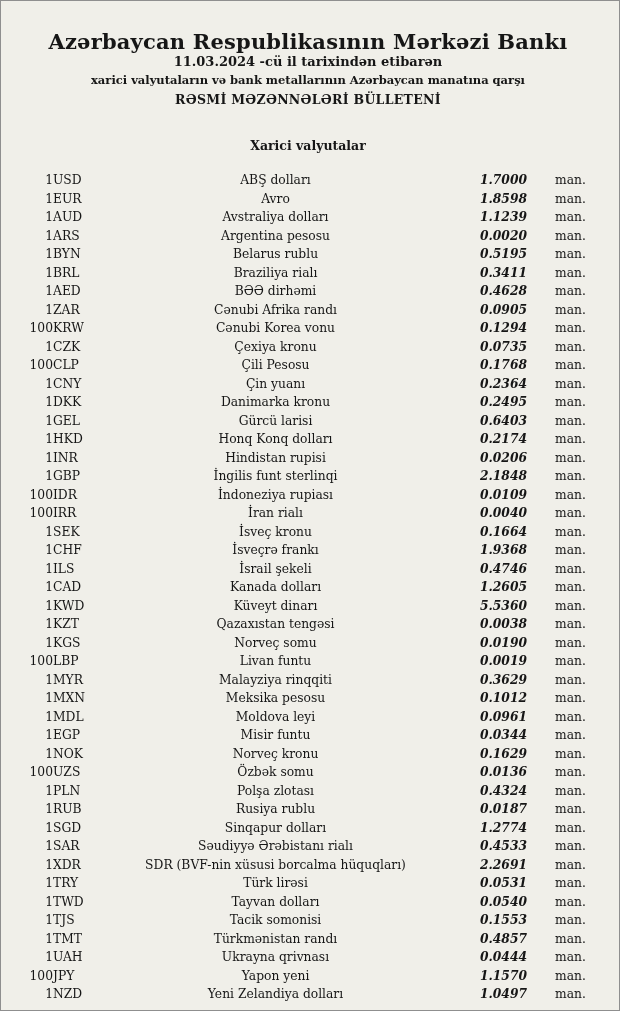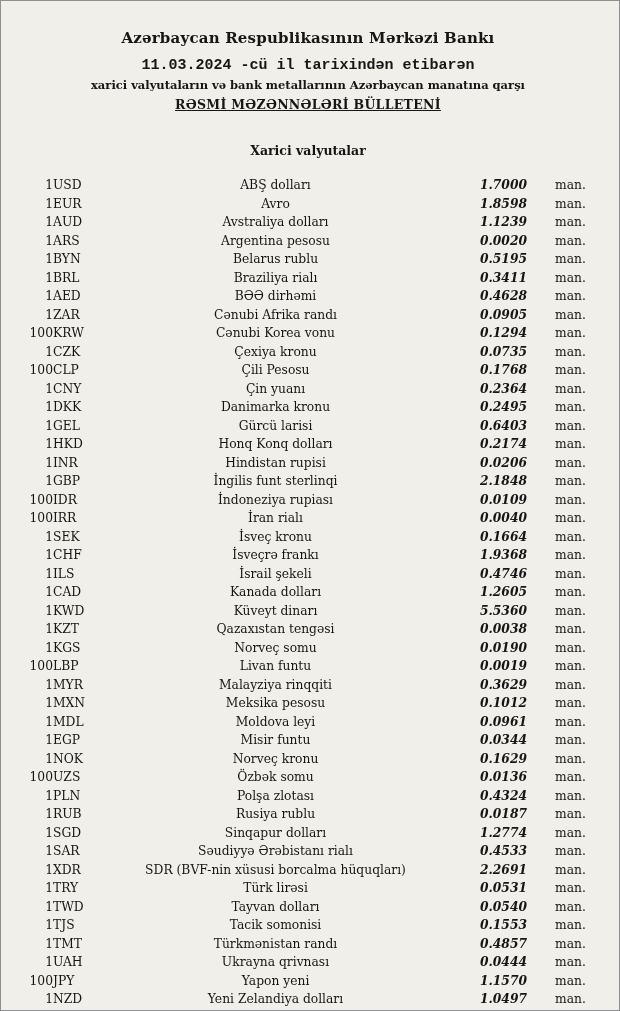--- a/index.html
+++ b/index.html
@@ -10,42 +10,39 @@
     background: #f0efe9;
     border: 1px solid #8f8f8f;
     font-family: "DejaVu Serif", "Liberation Serif", serif;
     color: #161616;
     overflow: hidden;
   }
   .page { padding: 16px 30px 0 26px; }
 
   .header { text-align: center; }
   .title {
-    font-size: 15px;
+    font-size: 21px;
     font-weight: bold;
     margin-top: 12px;
     letter-spacing: 0.2px;
   }
   .date-line {
-    font-size: 15px;
-    font-weight: bold;
-    margin-top: 10px;
-    font-family: Liberation Mono, monospace;
+    font-size: 13px;
+    font-weight: bold;
   }
   .scope-line {
     font-size: 11.5px;
     font-weight: bold;
     margin-top: 4px;
   }
   .bulletin-line {
     font-size: 12.5px;
     font-weight: bold;
     margin-top: 5px;
     letter-spacing: 0.3px;
-    text-decoration: underline;
   }
 
   .section-title {
     text-align: center;
     font-size: 12.5px;
     font-weight: bold;
     margin-top: 31px;
     margin-bottom: 18px;
   }
 

